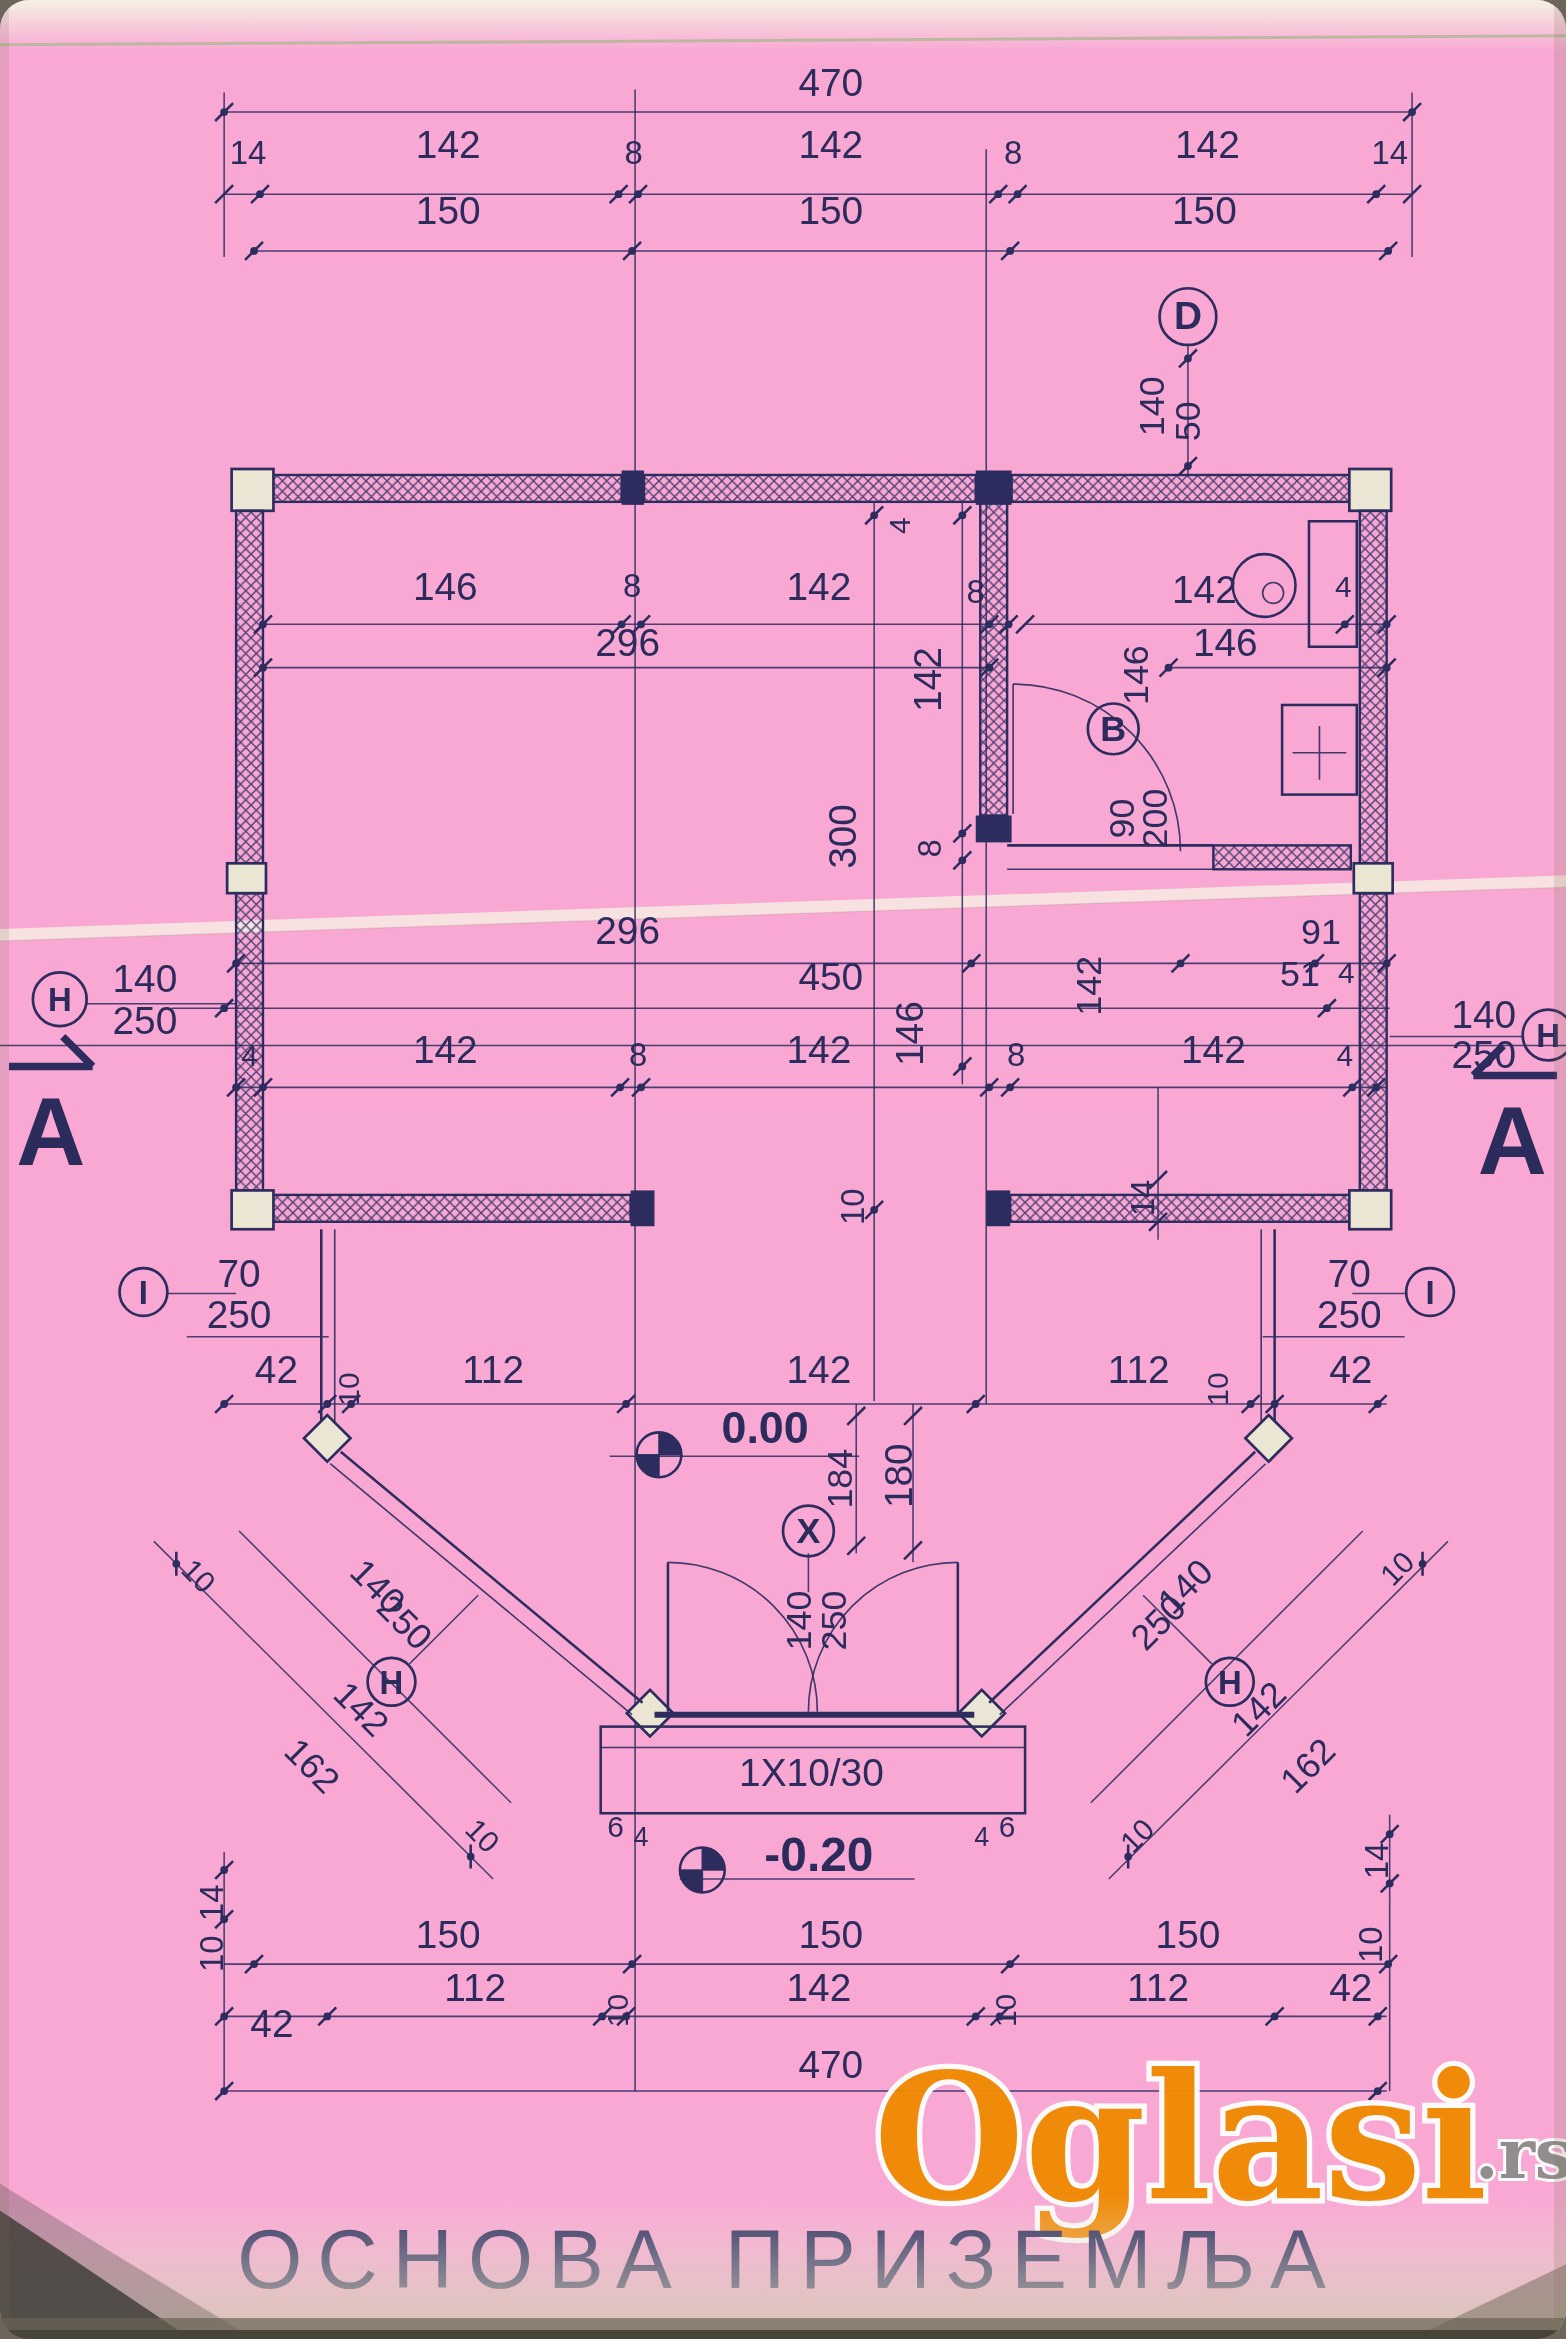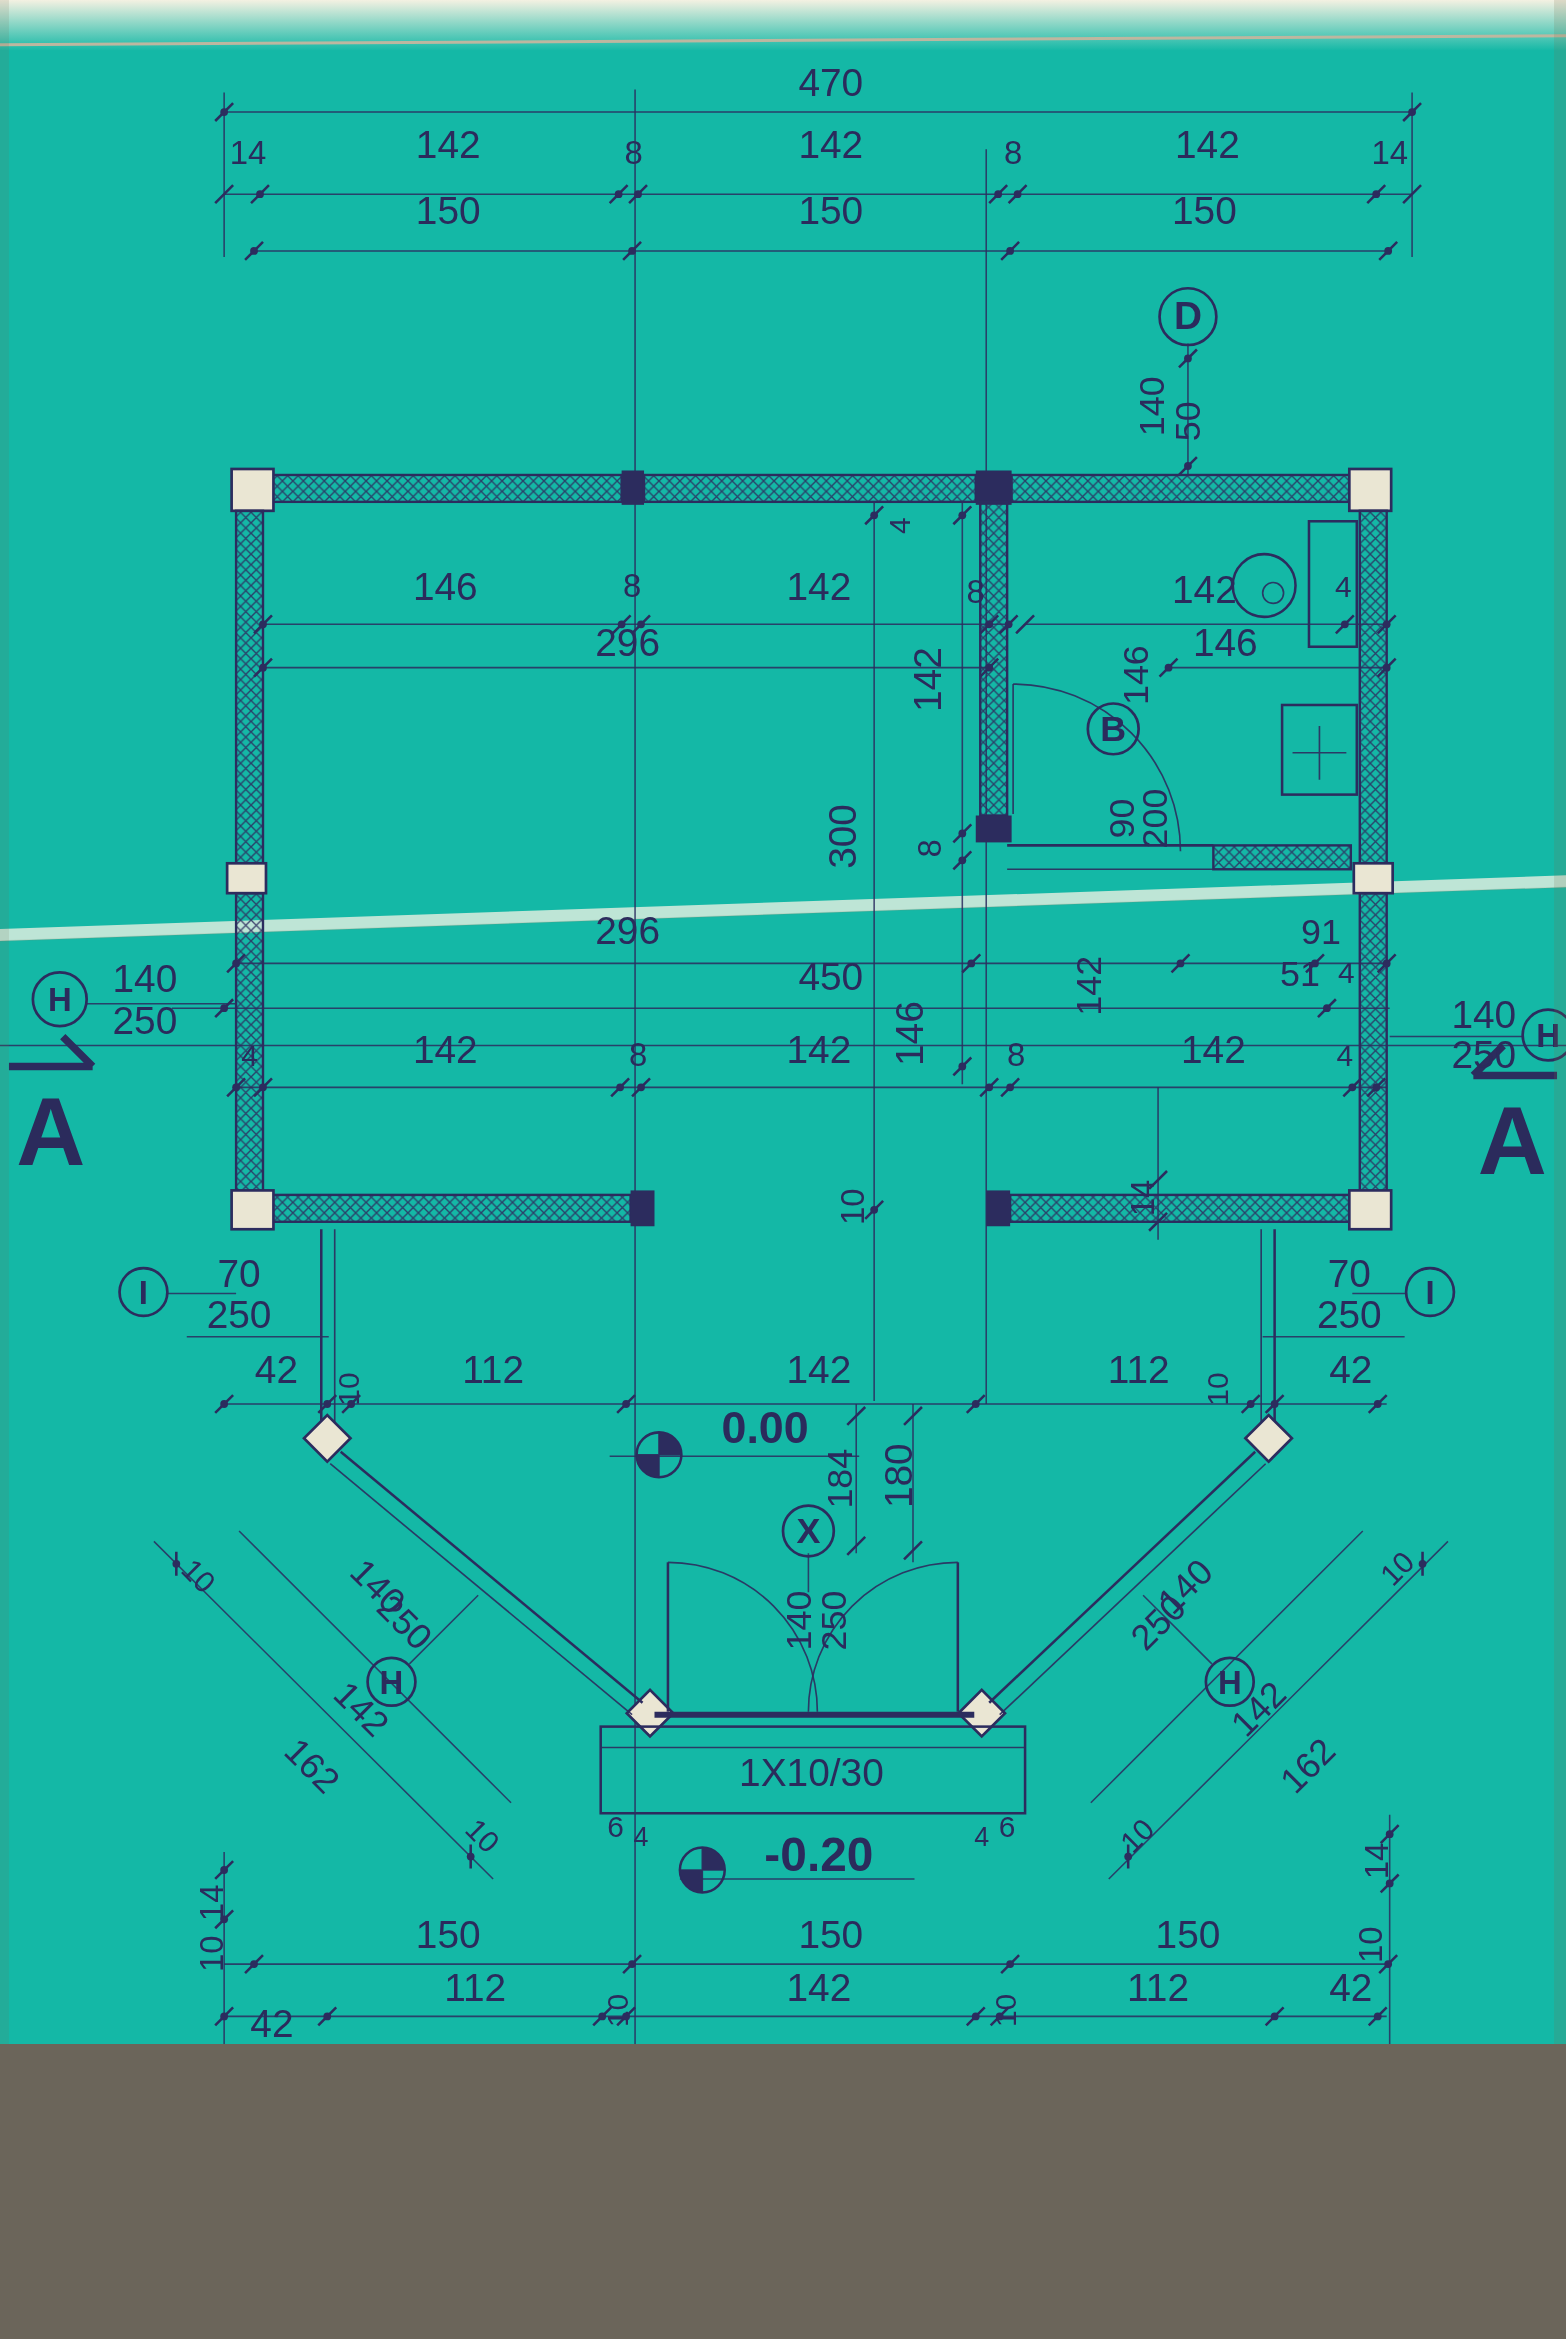--- a/index.html
+++ b/index.html
@@ -1,16 +1,16 @@
 <!DOCTYPE html>
 <html style="font-size:14.6px"><head>
 <meta charset="utf-8">
 <style>
   html,body{margin:0;padding:0;background:#6b655a;}
-  .page{width:1566px;height:2044px;position:relative;overflow:hidden;background:#14b8a6;}
+  .page{width:1566px;height:2339px;position:relative;overflow:hidden;background:#f9a8d4;border-radius:29px;}
   svg{display:block;width:1566px;height:2339px;}
   text{font-family:"Liberation Sans",sans-serif;fill:#2b2b5c;}
   .ln{stroke:#2c2c5e;stroke-width:1.7;fill:none;}
   .lnthin{stroke:#2c2c5e;stroke-width:1.1;fill:none;opacity:.9;}
   .lnthick{stroke:#2c2c5e;stroke-width:4;fill:none;}
   .dim{stroke:#2c2c5e;stroke-width:1.05;fill:none;opacity:.85;}
   .ticks{stroke:#2c2c5e;stroke-width:1.7;fill:none;}
   .mark{stroke:#2c2c5e;stroke-width:5;fill:none;}
   .wall{fill:url(#hx);stroke:#2c2c5e;stroke-width:1.6;}
   .post{fill:#eae6d3;stroke:#2c2c5e;stroke-width:1.8;}

